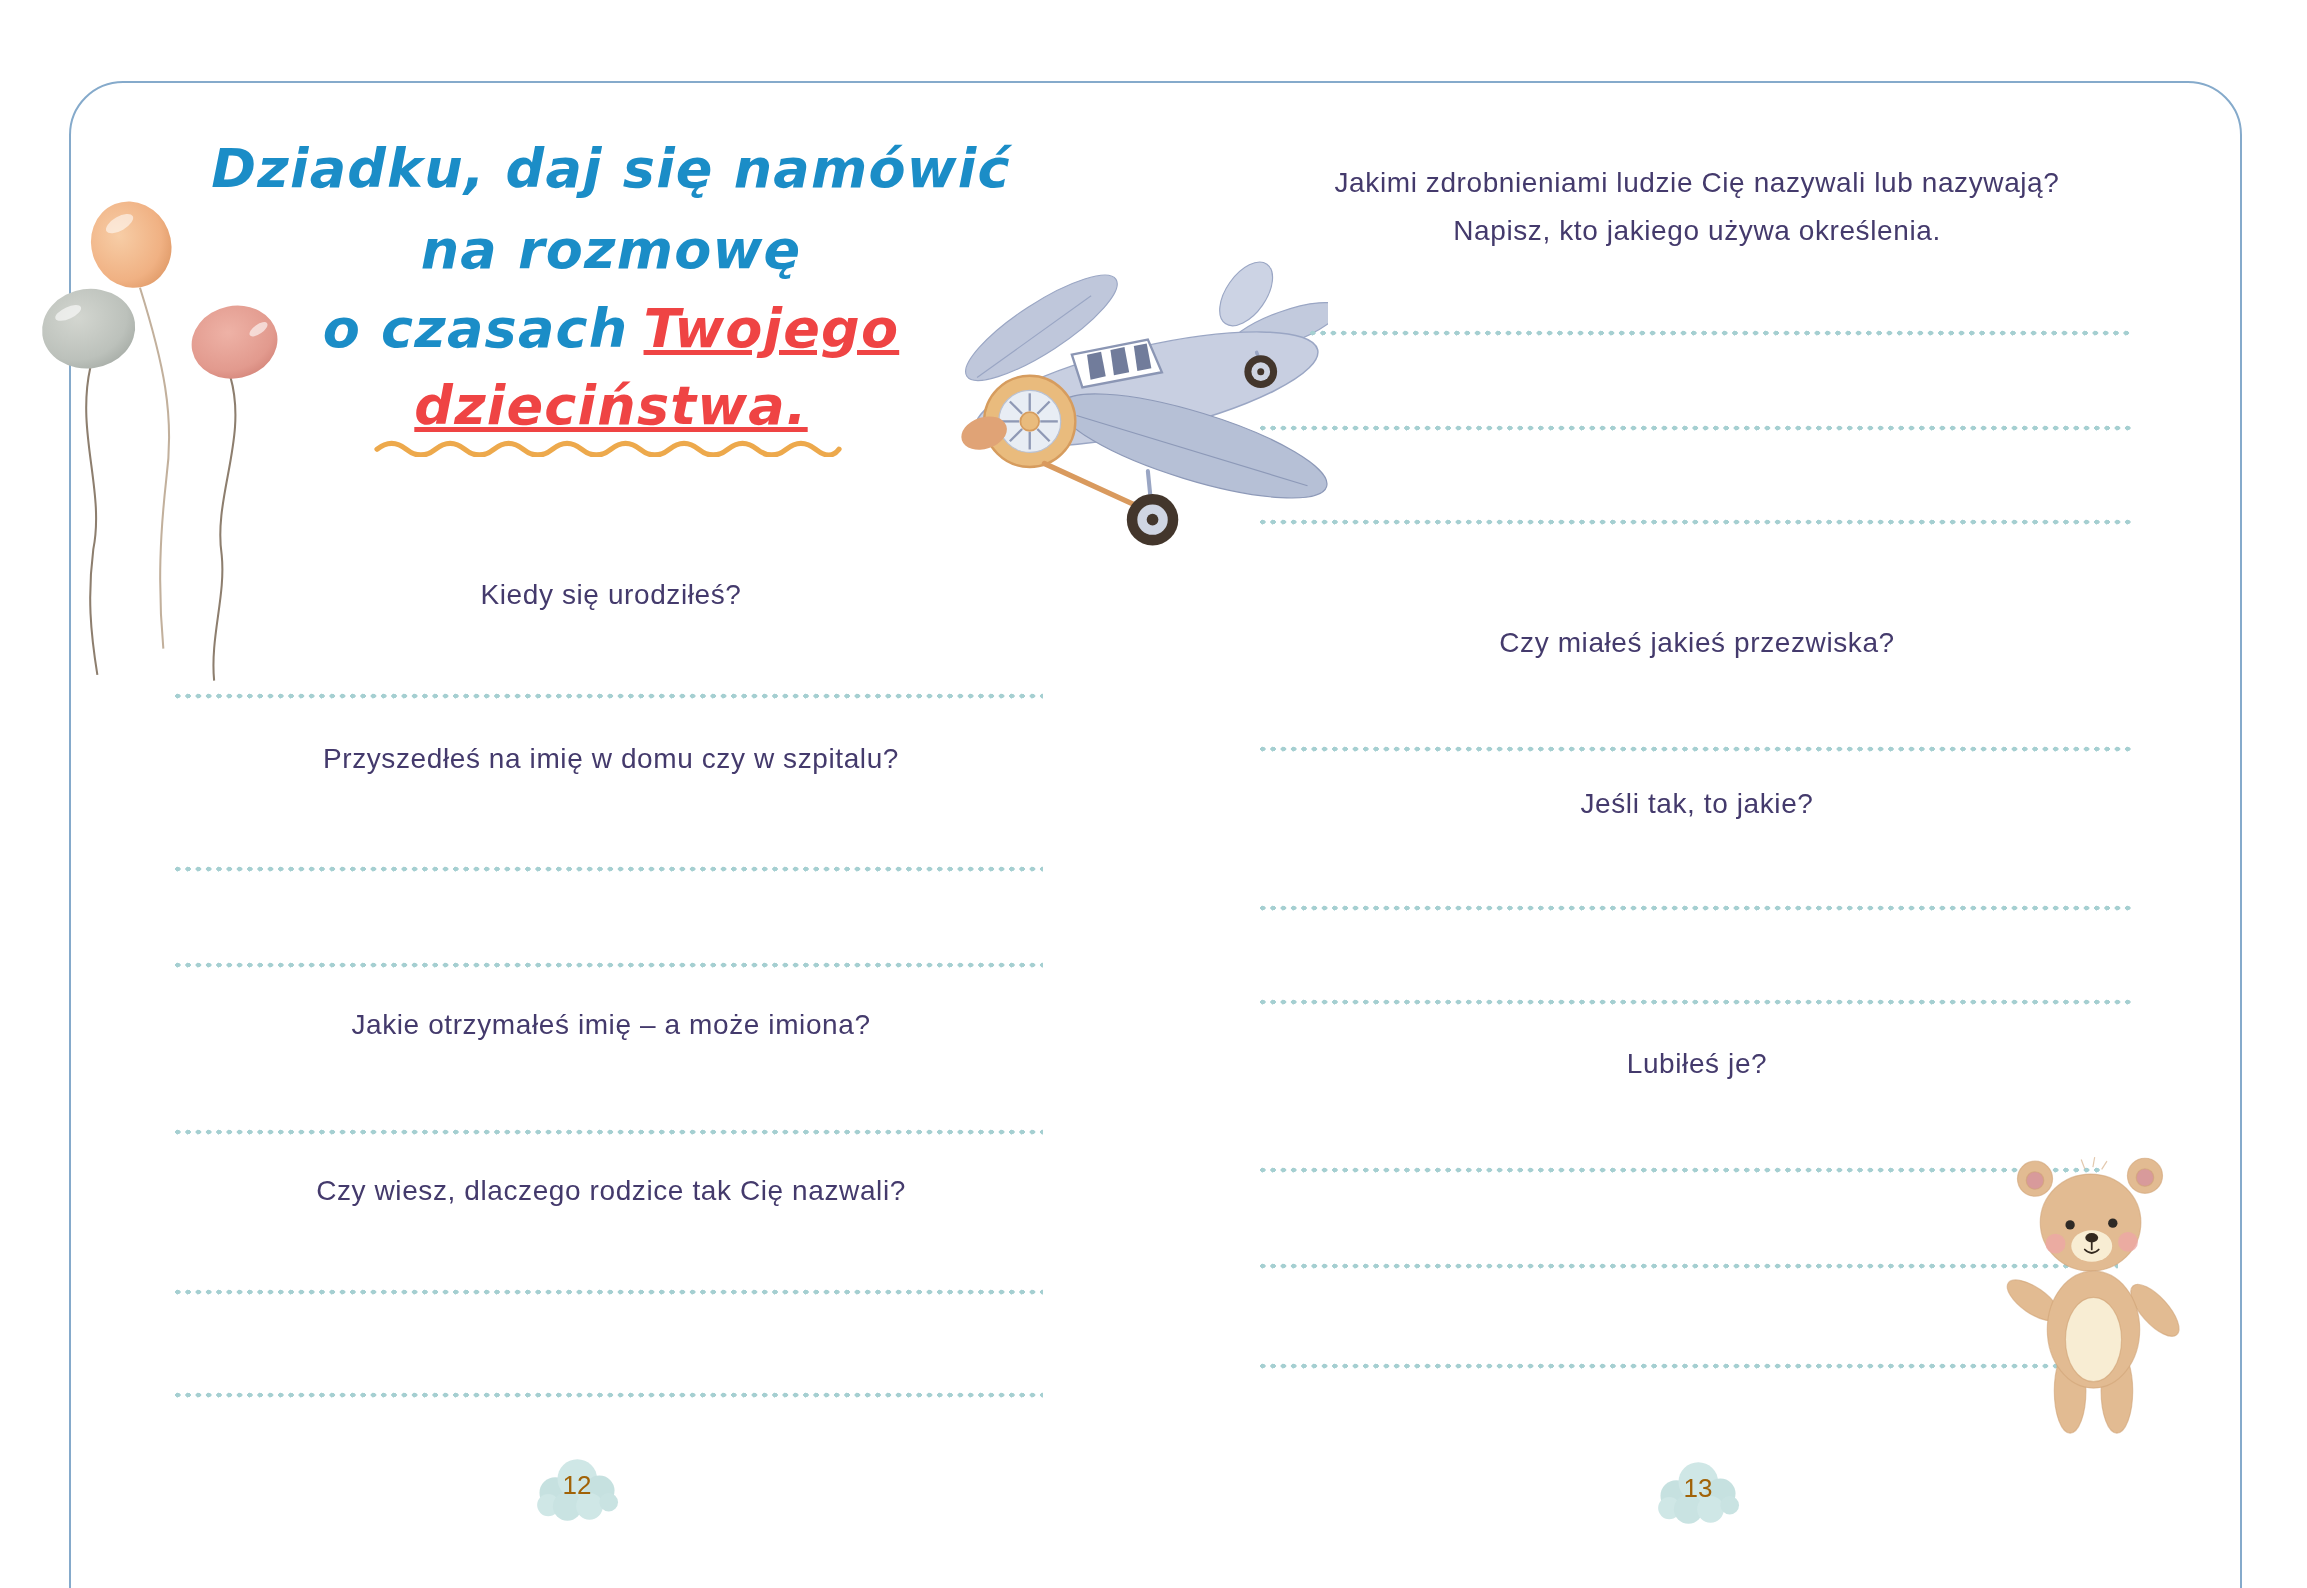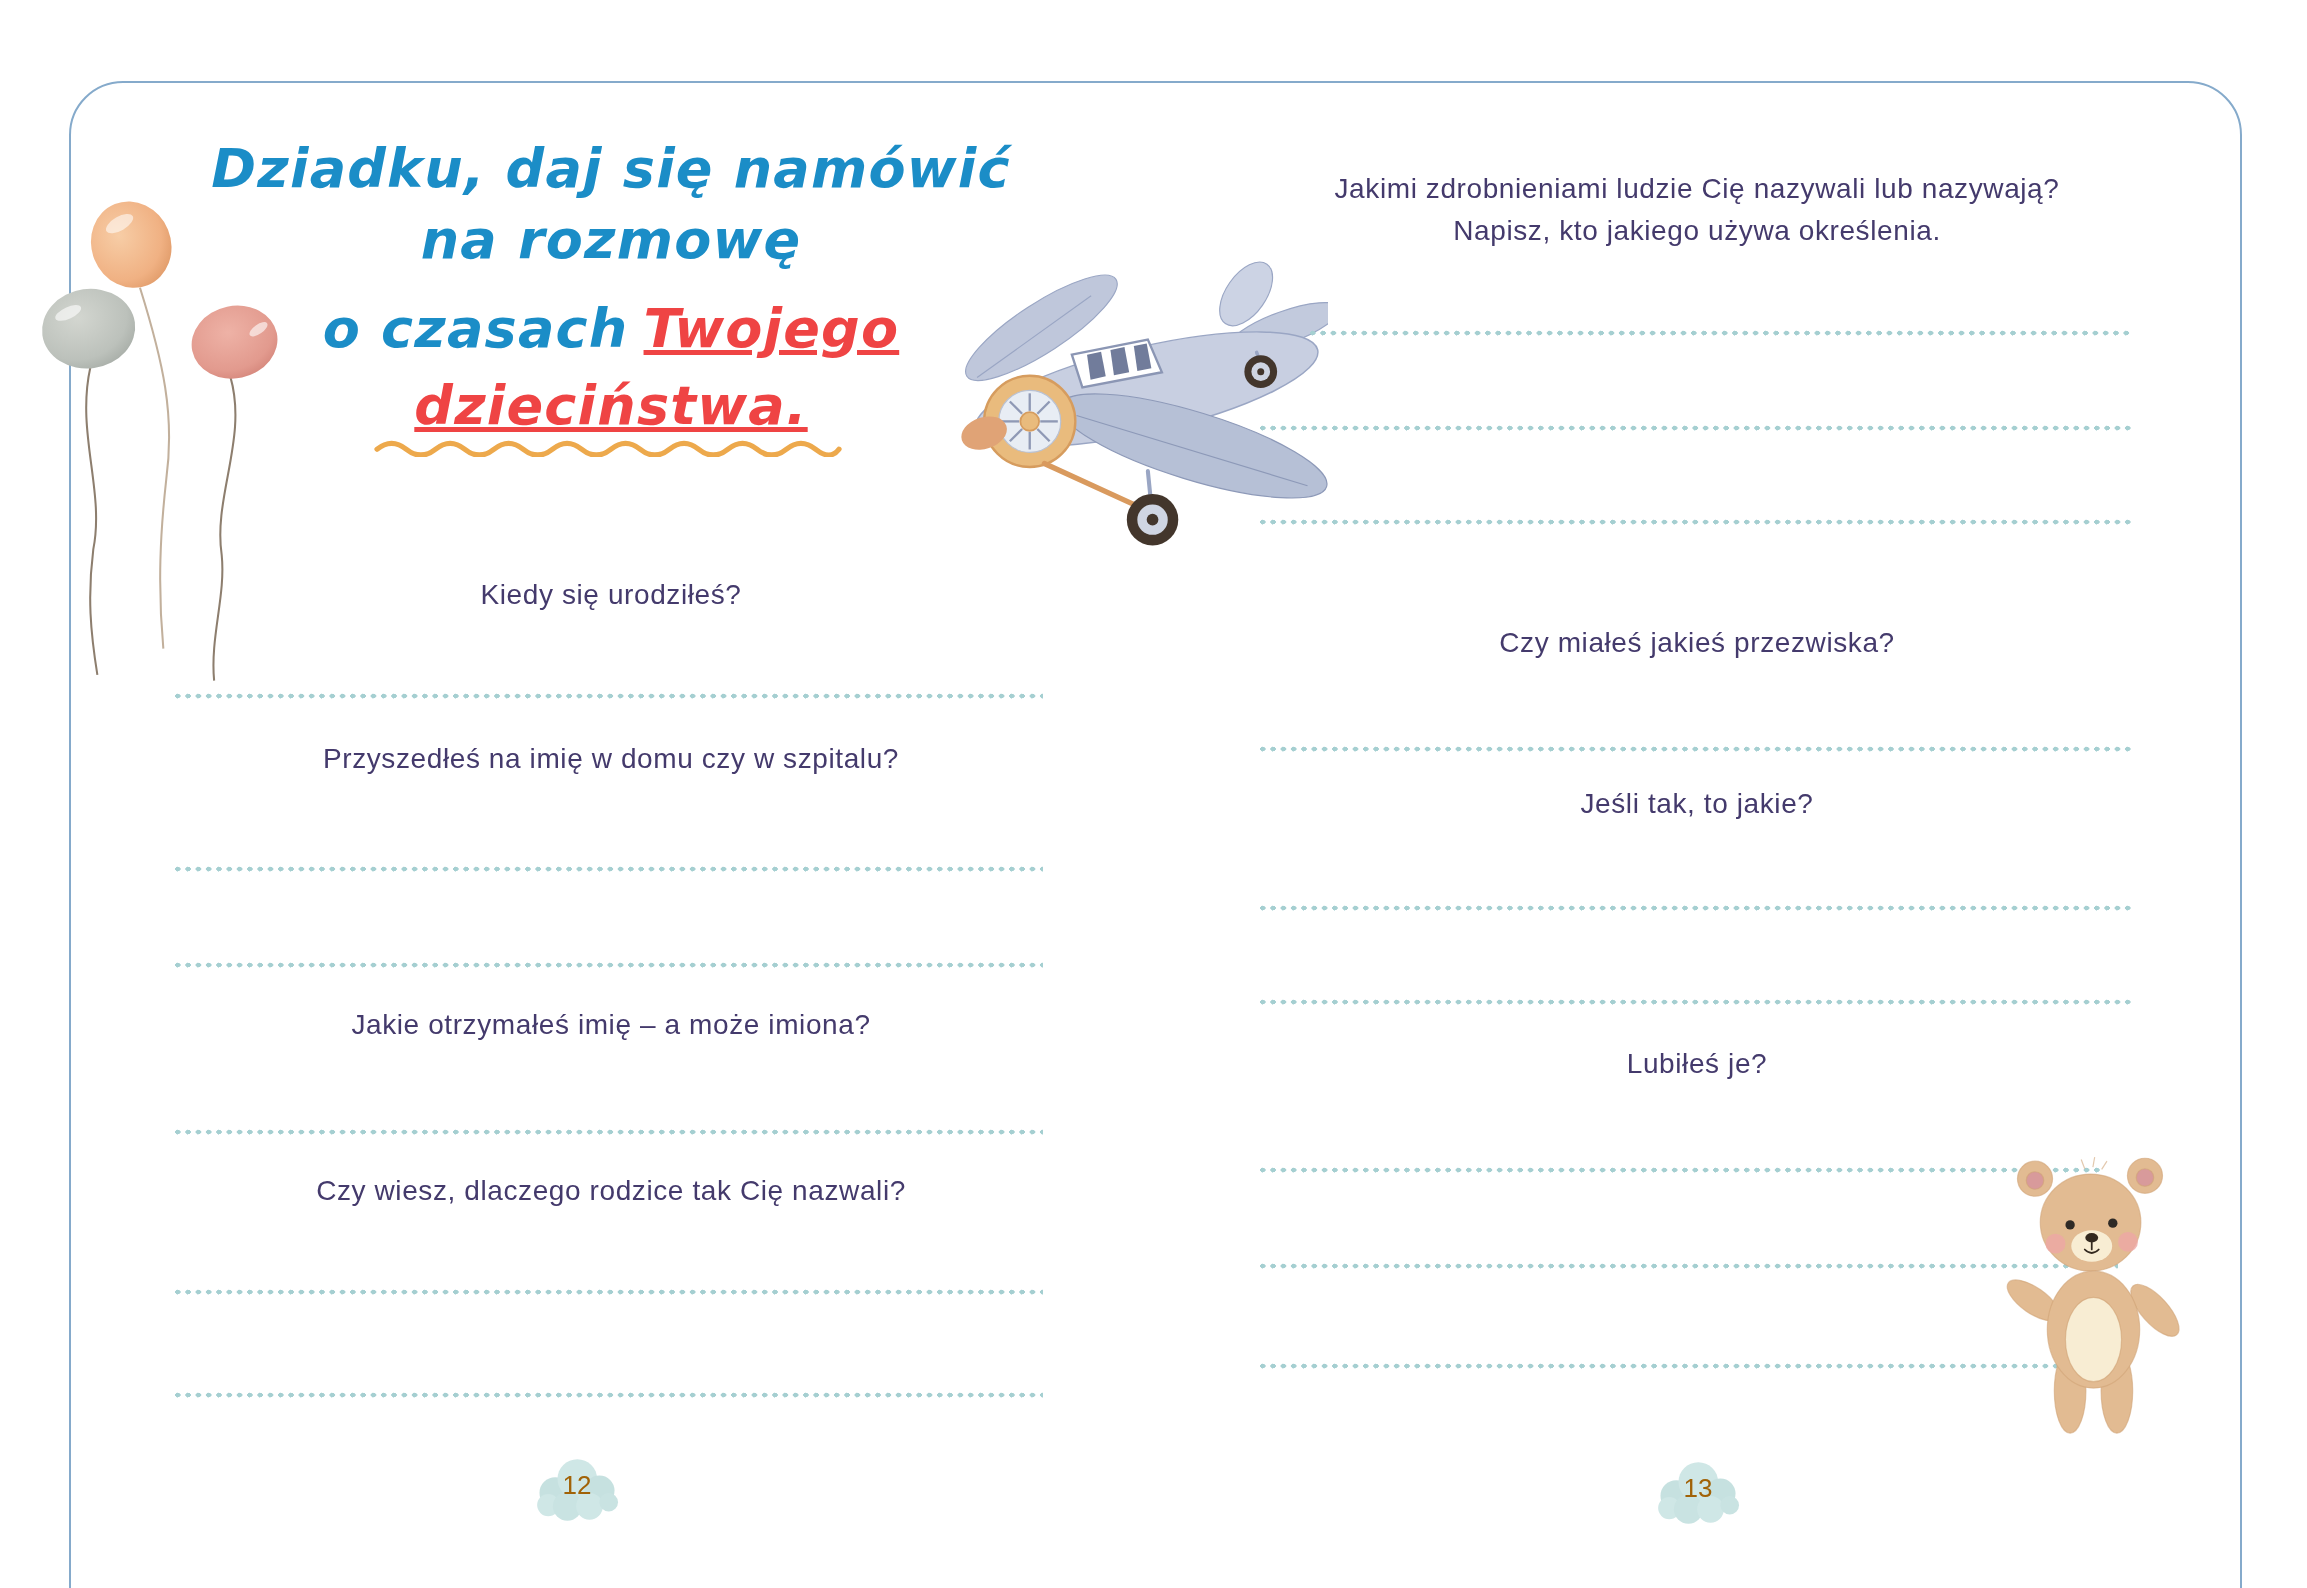--- a/index.html
+++ b/index.html
@@ -34,21 +34,21 @@
 </head>
 <body>
 
 <div id="canvas">
 
   <div class="frame"></div>
 
   <div>
 
     <div class="t" style="top:137px;">Dziadku, daj się namówić</div>
-    <div class="t" style="top:208px;">na rozmowę</div>
+    <div class="t" style="top:218px;">na rozmowę</div>
     <div class="t" style="top:297px;">
       <span class="blue-part">o czasach</span><span class="orange">Twojego</span>
     </div>
     <div class="t orange" style="top:374px;">dzieciństwa.</div>
 
     <svg class="illus" style="left:374px;top:434px;" width="468" height="23.4" viewBox="0 0 800 40">
       <path d="M5,26 Q30,6 55,26 T105,26 T155,26 T205,26 T255,26 T305,26 T355,26 T405,26 T455,26 T505,26 T555,26 T605,26 T655,26 T705,26 T755,26 T795,26" fill="none" stroke="#eda94c" stroke-width="9" stroke-linecap="round"></path>
     </svg>
 
     <svg class="illus" style="left:32px;top:187px;" width="251" height="497" viewBox="0 0 430 850">
@@ -153,21 +153,21 @@
     <circle cx="360" cy="478" r="26" fill="#cfd5e2"></circle>
     <circle cx="360" cy="478" r="10" fill="#43362c"></circle>
     <path d="M538,192 L545,212" stroke="#9aa6c4" stroke-width="6" stroke-linecap="round"></path>
     <circle cx="545" cy="225" r="28" fill="#43362c"></circle>
     <circle cx="545" cy="225" r="16" fill="#cfd5e2"></circle>
     <circle cx="545" cy="225" r="6" fill="#43362c"></circle>
   </svg>
 
   <div>
 
-    <div class="q qr" style="top:173px;">Jakimi zdrobnieniami ludzie Cię nazywali lub nazywają?</div>
+    <div class="q qr" style="top:167px;">Jakimi zdrobnieniami ludzie Cię nazywali lub nazywają?</div>
     <div class="q qr" style="top:215px;">Napisz, kto jakiego używa określenia.</div>
 
     <div class="dotline" style="left:1310px;top:330px;width:822px;"></div>
     <div class="dotline" style="left:1260px;top:425px;width:873px;"></div>
     <div class="dotline" style="left:1260px;top:519px;width:873px;"></div>
 
     <div class="q qr" style="top:627px;">Czy miałeś jakieś przezwiska?</div>
     <div class="dotline" style="left:1260px;top:746px;width:873px;"></div>
 
     <div class="q qr" style="top:788px;">Jeśli tak, to jakie?</div>

